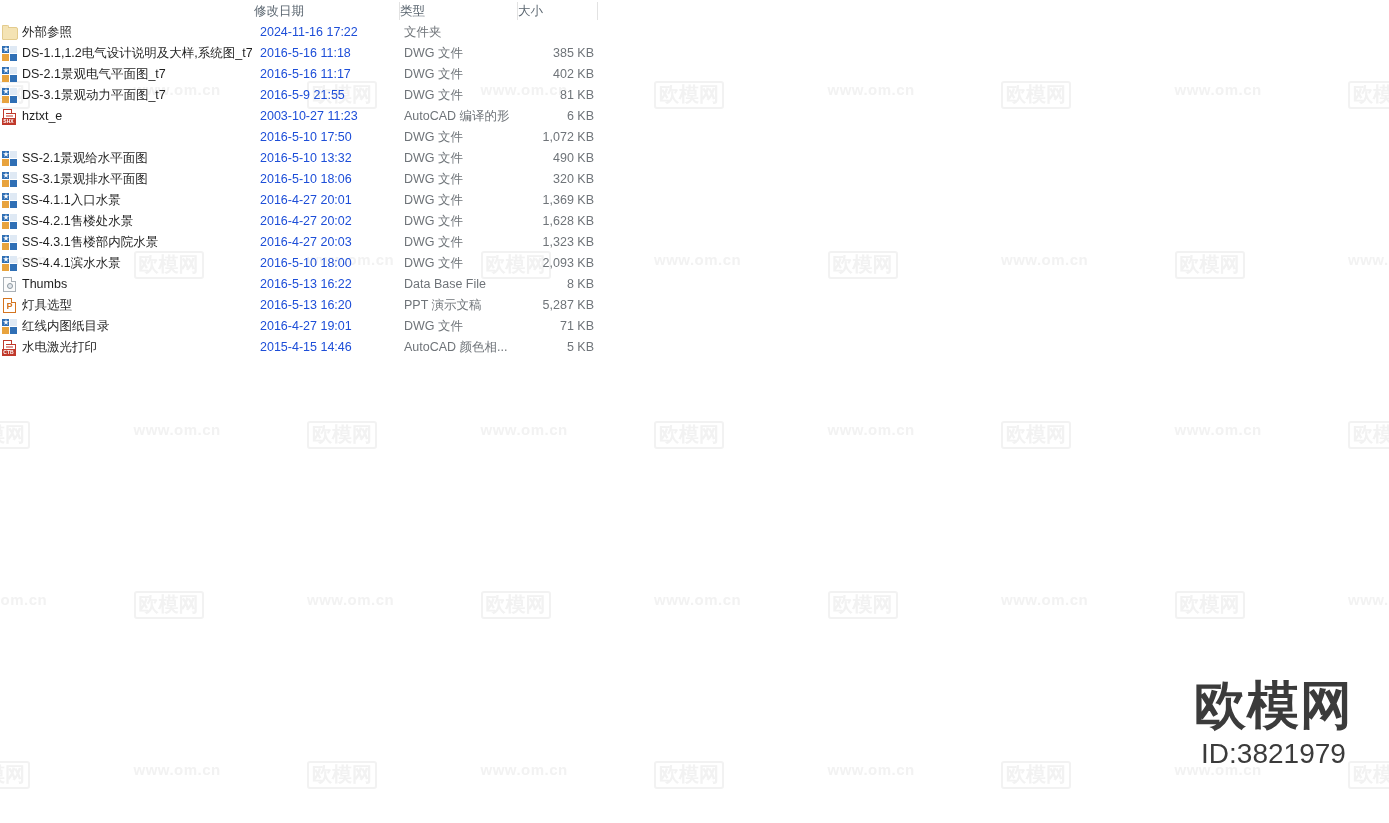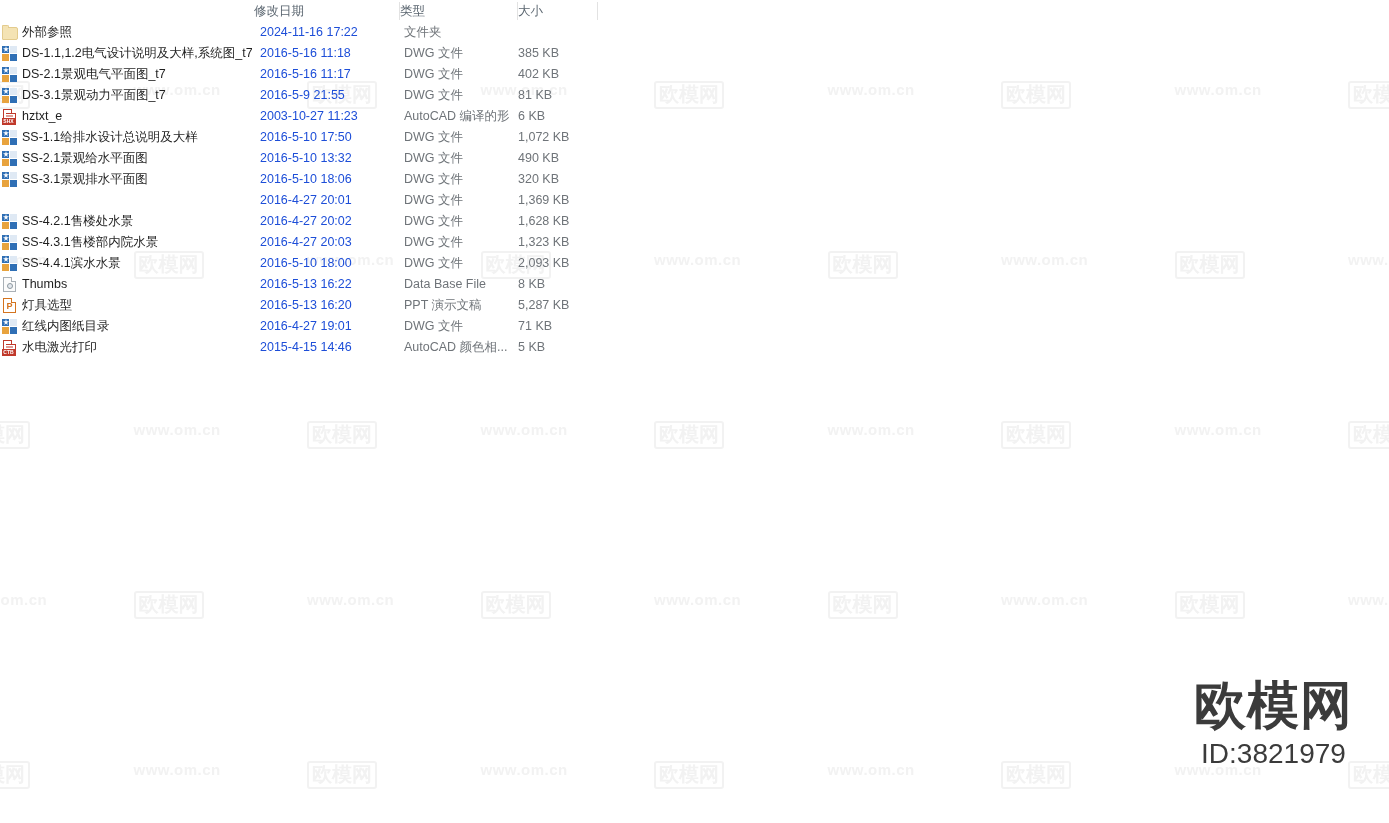--- a/index.html
+++ b/index.html
@@ -138,21 +138,21 @@
     color: #1d4ed8;
   }
   .c-type {
     left: 404px;
     width: 118px;
     color: #6f7479;
   }
   .c-size {
     left: 518px;
     width: 76px;
-    text-align: left;
+    text-align: right;
     color: #6f7479;
   }
 
   
   .icon {
     position: absolute;
     left: 2px;
     top: 3px;
     width: 16px;
     height: 16px;
@@ -419,27 +419,20 @@
         <div class="cell c-name"><span class="icon ico-doc">
             <span class="fold"></span>
             <span class="lines"></span>
             <span class="tag">SHX</span>
           </span><span>hztxt_e</span></div>
         <div class="cell c-date">2003-10-27 11:23</div>
         <div class="cell c-type">AutoCAD 编译的形</div>
         <div class="cell c-size">6 KB</div>
       </div>
       <div class="row">
-        <div class="cell c-name"><span class="icon ico-dwg">
-            <i class="q1"></i>
-            <i class="q2"></i>
-            <i class="q3"></i>
-            <i class="q4"></i>
-            <i class="star"></i>
-          </span><span>SS-1.1给排水设计总说明及大样</span></div>
         <div class="cell c-date">2016-5-10 17:50</div>
         <div class="cell c-type">DWG 文件</div>
         <div class="cell c-size">1,072 KB</div>
       </div>
       <div class="row">
         <div class="cell c-name"><span class="icon ico-dwg">
             <i class="q1"></i>
             <i class="q2"></i>
             <i class="q3"></i>
             <i class="q4"></i>
@@ -455,20 +448,27 @@
             <i class="q2"></i>
             <i class="q3"></i>
             <i class="q4"></i>
             <i class="star"></i>
           </span><span>SS-3.1景观排水平面图</span></div>
         <div class="cell c-date">2016-5-10 18:06</div>
         <div class="cell c-type">DWG 文件</div>
         <div class="cell c-size">320 KB</div>
       </div>
       <div class="row">
+        <div class="cell c-name"><span class="icon ico-dwg">
+            <i class="q1"></i>
+            <i class="q2"></i>
+            <i class="q3"></i>
+            <i class="q4"></i>
+            <i class="star"></i>
+          </span><span>SS-4.1.1入口水景</span></div>
         <div class="cell c-date">2016-4-27 20:01</div>
         <div class="cell c-type">DWG 文件</div>
         <div class="cell c-size">1,369 KB</div>
       </div>
       <div class="row">
         <div class="cell c-name"><span class="icon ico-dwg">
             <i class="q1"></i>
             <i class="q2"></i>
             <i class="q3"></i>
             <i class="q4"></i>

